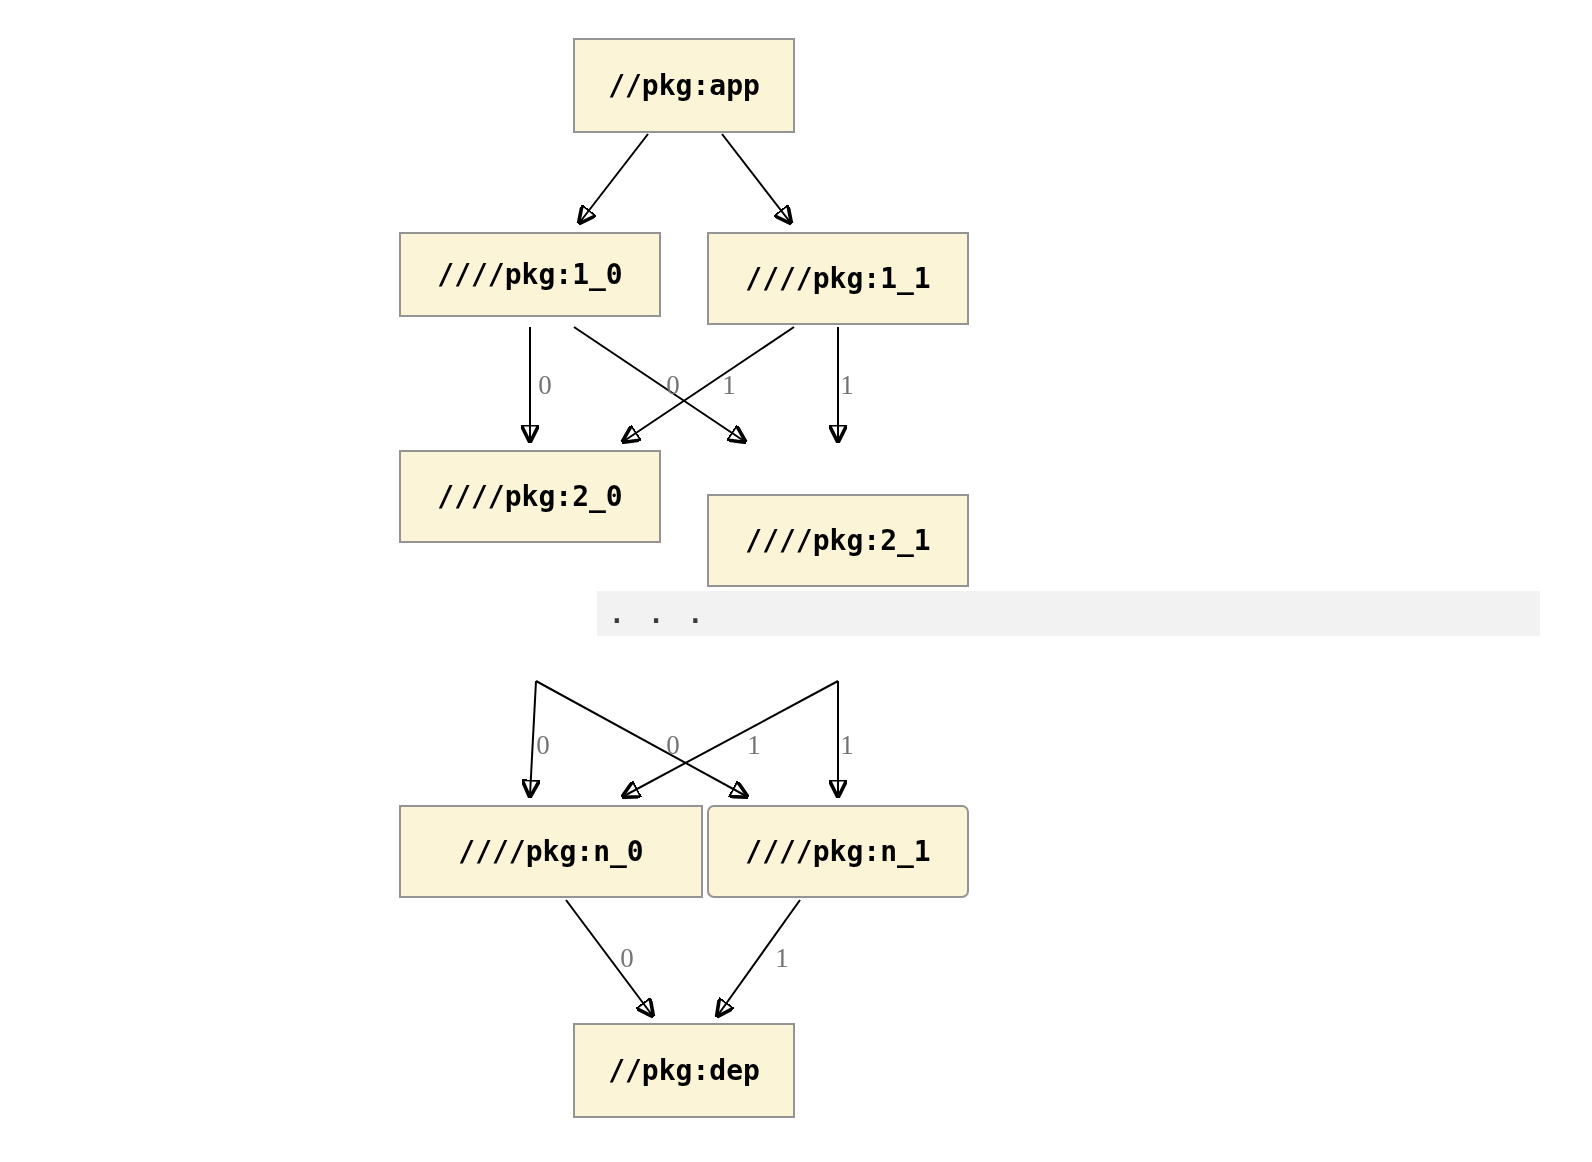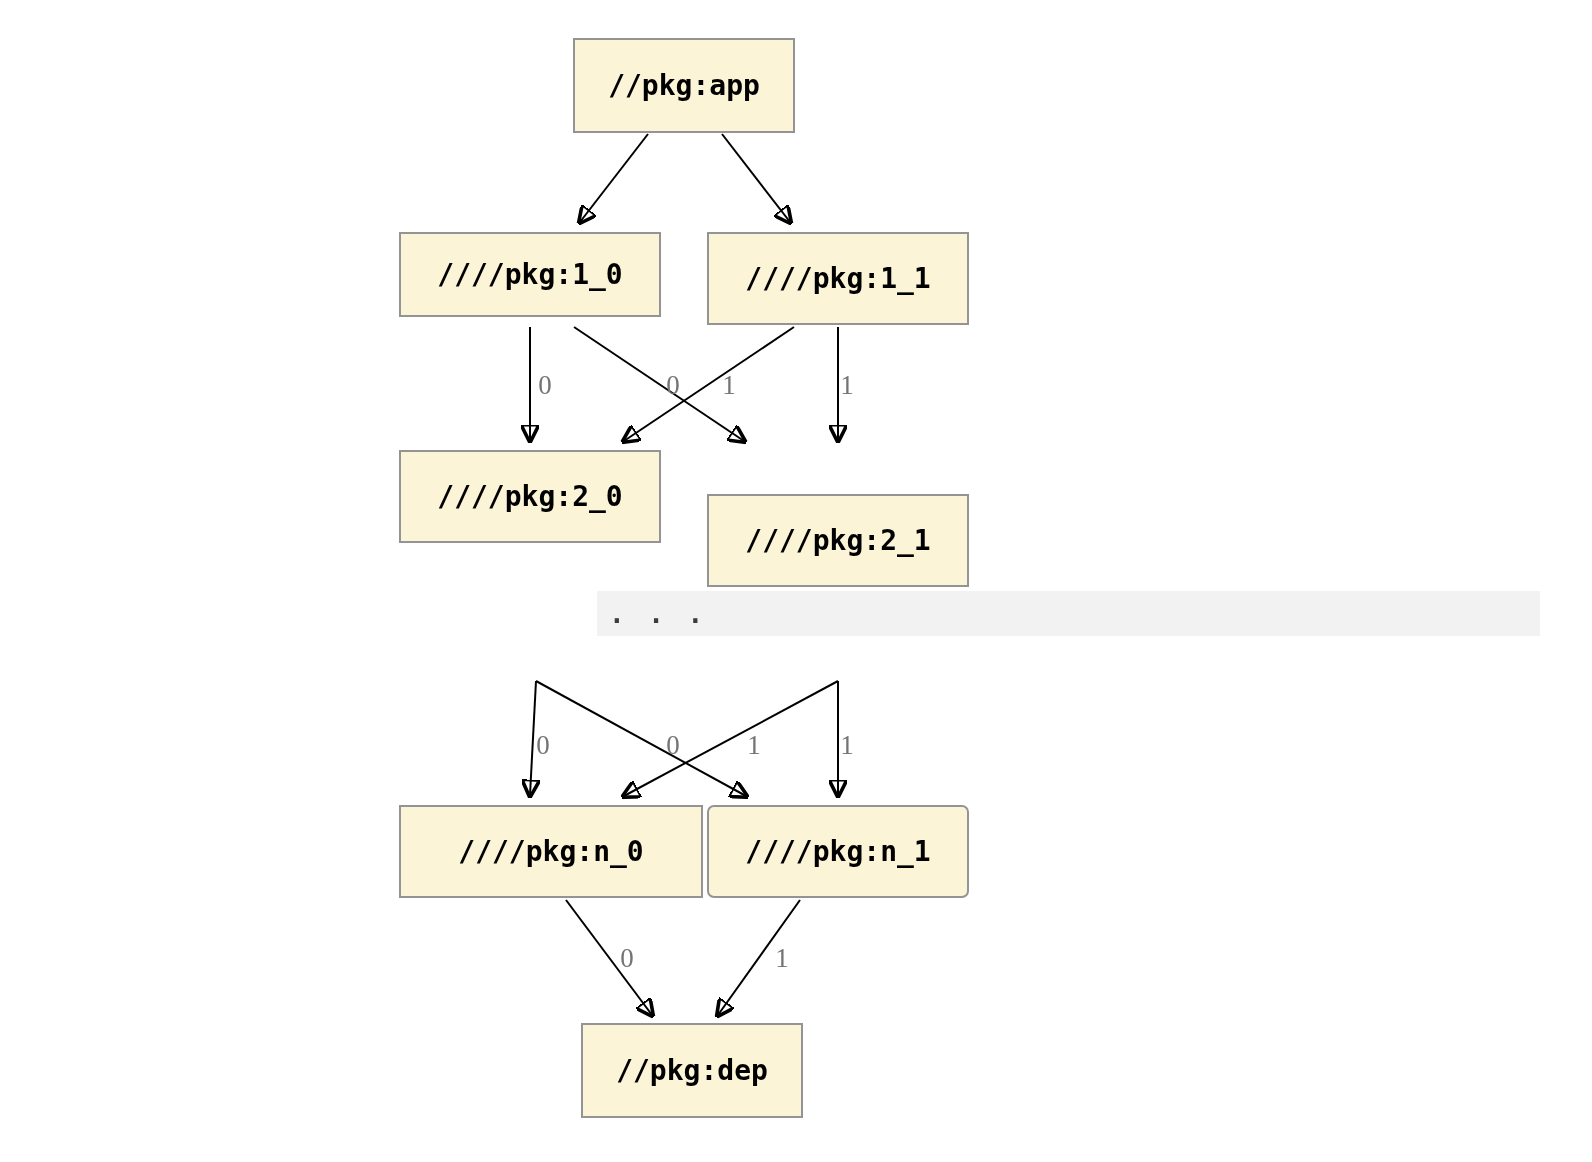--- a/index.html
+++ b/index.html
@@ -96,21 +96,21 @@
   </div>
 
   <div class="node" style="left:399px;top:805px;width:304px;height:93px;">
     <span>////pkg:n_0</span>
   </div>
 
   <div class="node" style="left:707px;top:805px;width:262px;height:93px;border-radius:7px;">
     <span>////pkg:n_1</span>
   </div>
 
-  <div class="node" style="left:573px;top:1023px;width:222px;height:95px;margin-left:8px;">
+  <div class="node" style="left:573px;top:1023px;width:222px;height:95px;">
     <span>//pkg:dep</span>
   </div>
 
   <span class="edge-label" style="left:545px;top:385px;">0</span>
   <span class="edge-label" style="left:673px;top:385px;">0</span>
   <span class="edge-label" style="left:729px;top:385px;">1</span>
   <span class="edge-label" style="left:847px;top:385px;">1</span>
 
   <span class="edge-label" style="left:543px;top:745px;">0</span>
   <span class="edge-label" style="left:673px;top:745px;">0</span>

